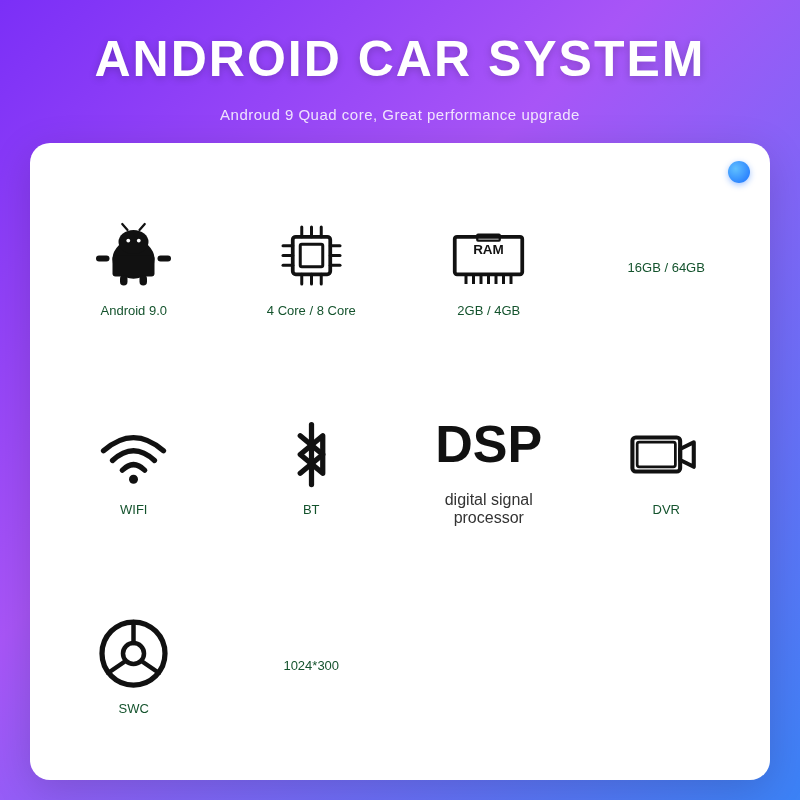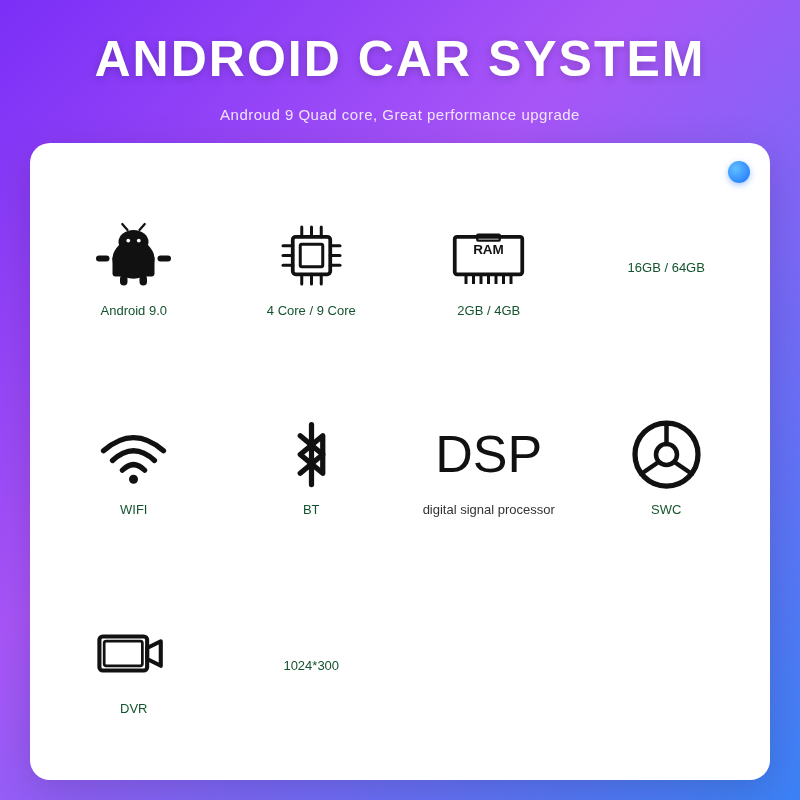--- a/index.html
+++ b/index.html
@@ -79,26 +79,26 @@
     }
     .feature-label {
       font-size: 13px;
       color: #14532d;
       text-align: center;
       font-weight: 500;
     }
     
     .dsp-text {
       font-size: 52px;
-      font-weight: normal;
+      font-weight: bold;
       color: #111;
       line-height: 1;
     }
     .dsp-label {
-      font-size: 13px;
+      font-size: 16px;
       color: #333;
       text-align: center;
     }
   </style>
 </head>
 <body>
 
 <div class="header">
   <h1>ANDROID CAR SYSTEM</h1>
   <p>Androud 9 Quad core,   Great performance upgrade</p>
@@ -152,21 +152,21 @@
 
           <line x1="25" y1="37" x2="12" y2="37" stroke="#111" stroke-width="4" stroke-linecap="round"></line>
           <line x1="25" y1="50" x2="12" y2="50" stroke="#111" stroke-width="4" stroke-linecap="round"></line>
           <line x1="25" y1="63" x2="12" y2="63" stroke="#111" stroke-width="4" stroke-linecap="round"></line>
 
           <line x1="75" y1="37" x2="88" y2="37" stroke="#111" stroke-width="4" stroke-linecap="round"></line>
           <line x1="75" y1="50" x2="88" y2="50" stroke="#111" stroke-width="4" stroke-linecap="round"></line>
           <line x1="75" y1="63" x2="88" y2="63" stroke="#111" stroke-width="4" stroke-linecap="round"></line>
         </svg>
       </div>
-      <span class="feature-label">4 Core / 9 Core</span>
+      <span class="feature-label">4 Core / 8 Core</span>
     </div>
 
     <div class="feature-item">
       <div class="icon-wrap">
         <svg viewBox="0 0 100 80" fill="none">
 
           <rect x="5" y="15" width="90" height="50" rx="3" fill="none" stroke="#111" stroke-width="5"></rect>
 
           <text x="50" y="38" text-anchor="middle" font-size="18" font-weight="bold" fill="#111" font-family="Arial">RAM</text>
 
@@ -217,46 +217,46 @@
 
     <div class="feature-item">
       <div class="icon-wrap" style="width:90px;height:75px;">
         <span class="dsp-text">DSP</span>
       </div>
       <span class="dsp-label">digital signal processor</span>
     </div>
 
     <div class="feature-item">
       <div class="icon-wrap">
+        <svg viewBox="0 0 110 80" fill="none">
+
+          <rect x="5" y="15" width="70" height="50" rx="5" fill="none" stroke="#111" stroke-width="6"></rect>
+
+          <rect x="12" y="22" width="56" height="36" rx="3" fill="none" stroke="#111" stroke-width="4"></rect>
+
+          <polygon points="75,32 75,48 95,58 95,22" fill="none" stroke="#111" stroke-width="6" stroke-linejoin="round"></polygon>
+        </svg>
+      </div>
+      <span class="feature-label">DVR</span>
+    </div>
+
+    <div class="feature-item">
+      <div class="icon-wrap">
         <svg viewBox="0 0 100 100" fill="none">
 
           <circle cx="50" cy="50" r="42" fill="none" stroke="#111" stroke-width="7"></circle>
 
           <circle cx="50" cy="50" r="14" fill="none" stroke="#111" stroke-width="6"></circle>
 
           <line x1="50" y1="36" x2="50" y2="8" stroke="#111" stroke-width="6" stroke-linecap="round"></line>
           <line x1="38" y1="61" x2="16" y2="76" stroke="#111" stroke-width="6" stroke-linecap="round"></line>
           <line x1="62" y1="61" x2="84" y2="76" stroke="#111" stroke-width="6" stroke-linecap="round"></line>
         </svg>
       </div>
       <span class="feature-label">SWC</span>
     </div>
 
     <div class="feature-item">
-      <div class="icon-wrap">
-        <svg viewBox="0 0 110 80" fill="none">
-
-          <rect x="5" y="15" width="70" height="50" rx="5" fill="none" stroke="#111" stroke-width="6"></rect>
-
-          <rect x="12" y="22" width="56" height="36" rx="3" fill="none" stroke="#111" stroke-width="4"></rect>
-
-          <polygon points="75,32 75,48 95,58 95,22" fill="none" stroke="#111" stroke-width="6" stroke-linejoin="round"></polygon>
-        </svg>
-      </div>
-      <span class="feature-label">DVR</span>
-    </div>
-
-    <div class="feature-item">
       <span class="feature-label">1024*300</span>
     </div>
 
   </div>
 </div>
 
 </body></html>

